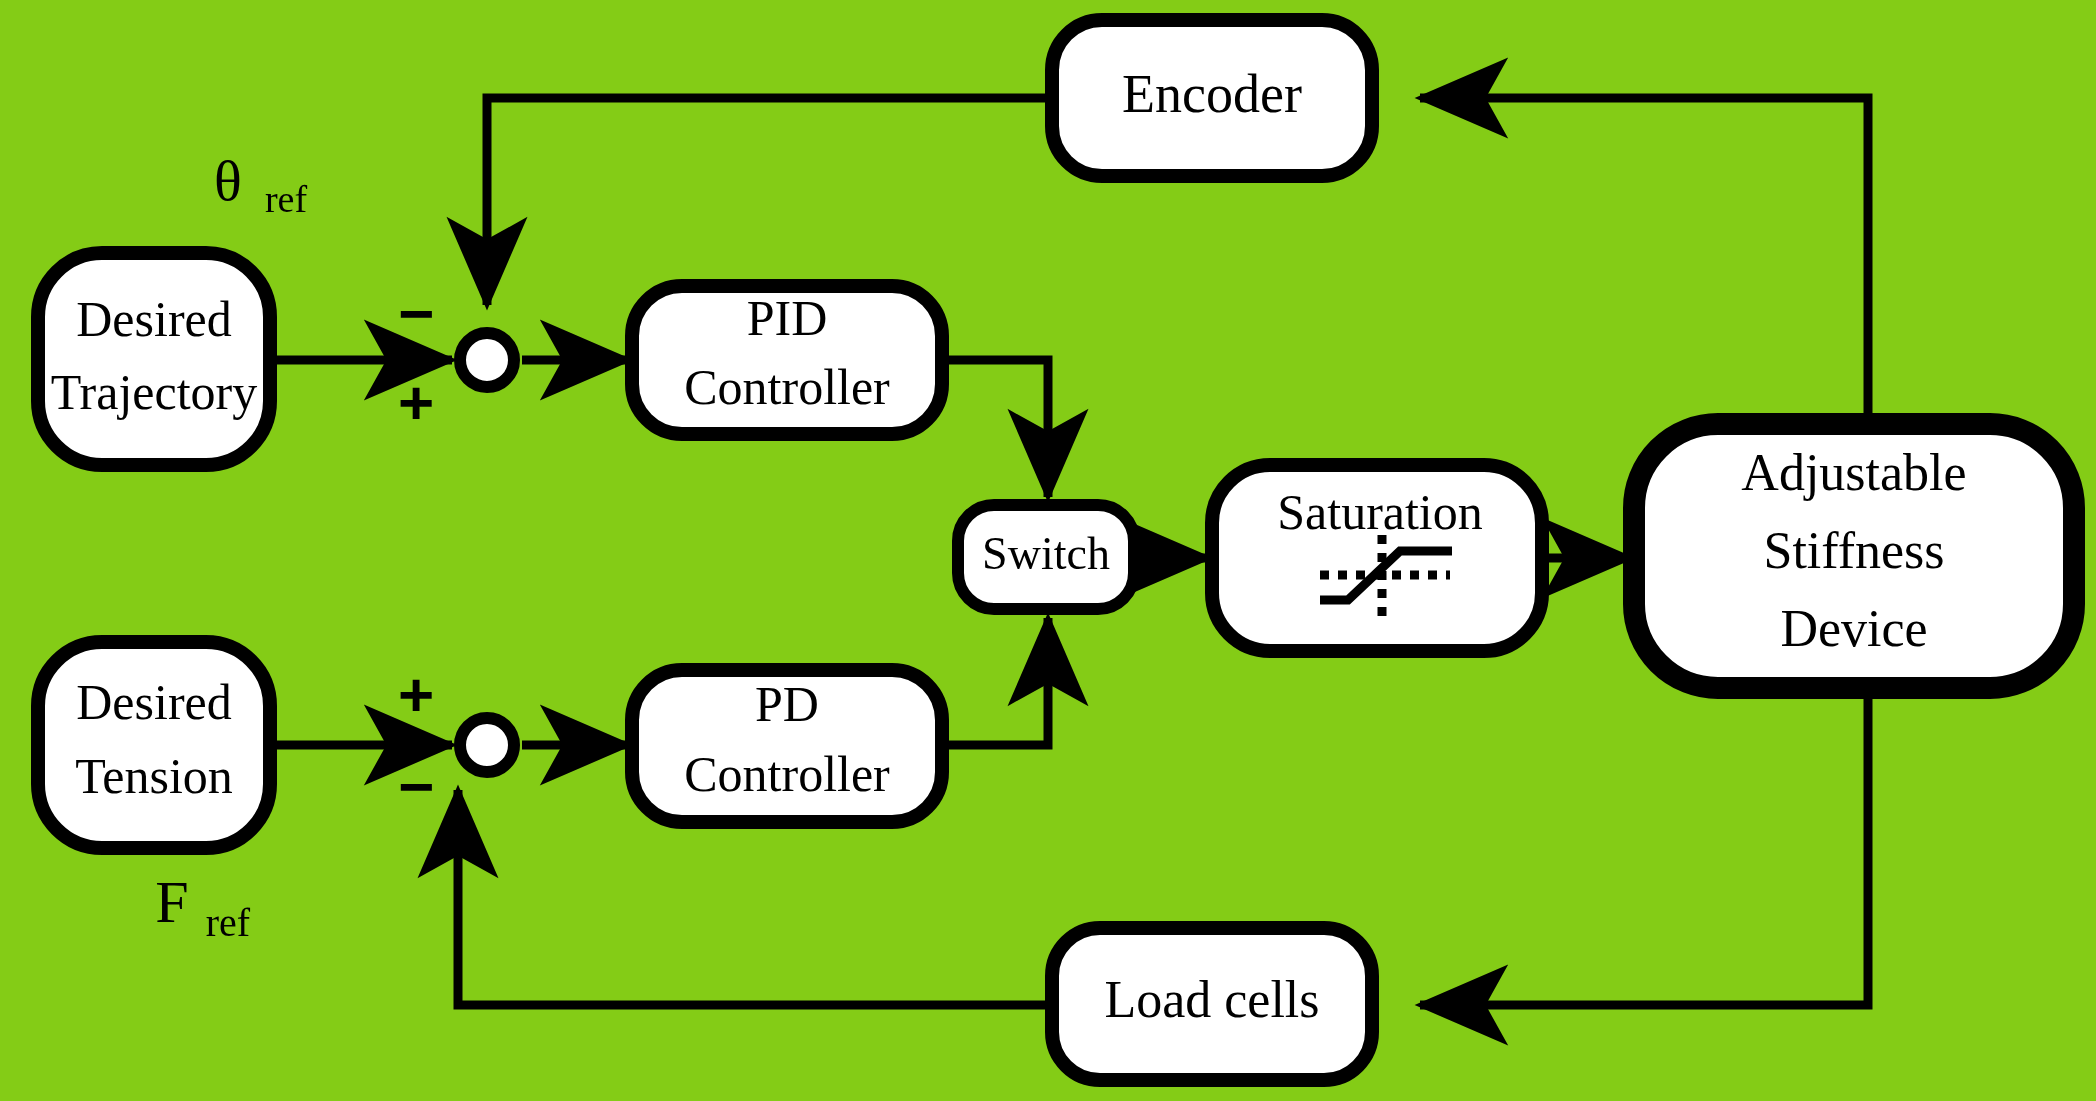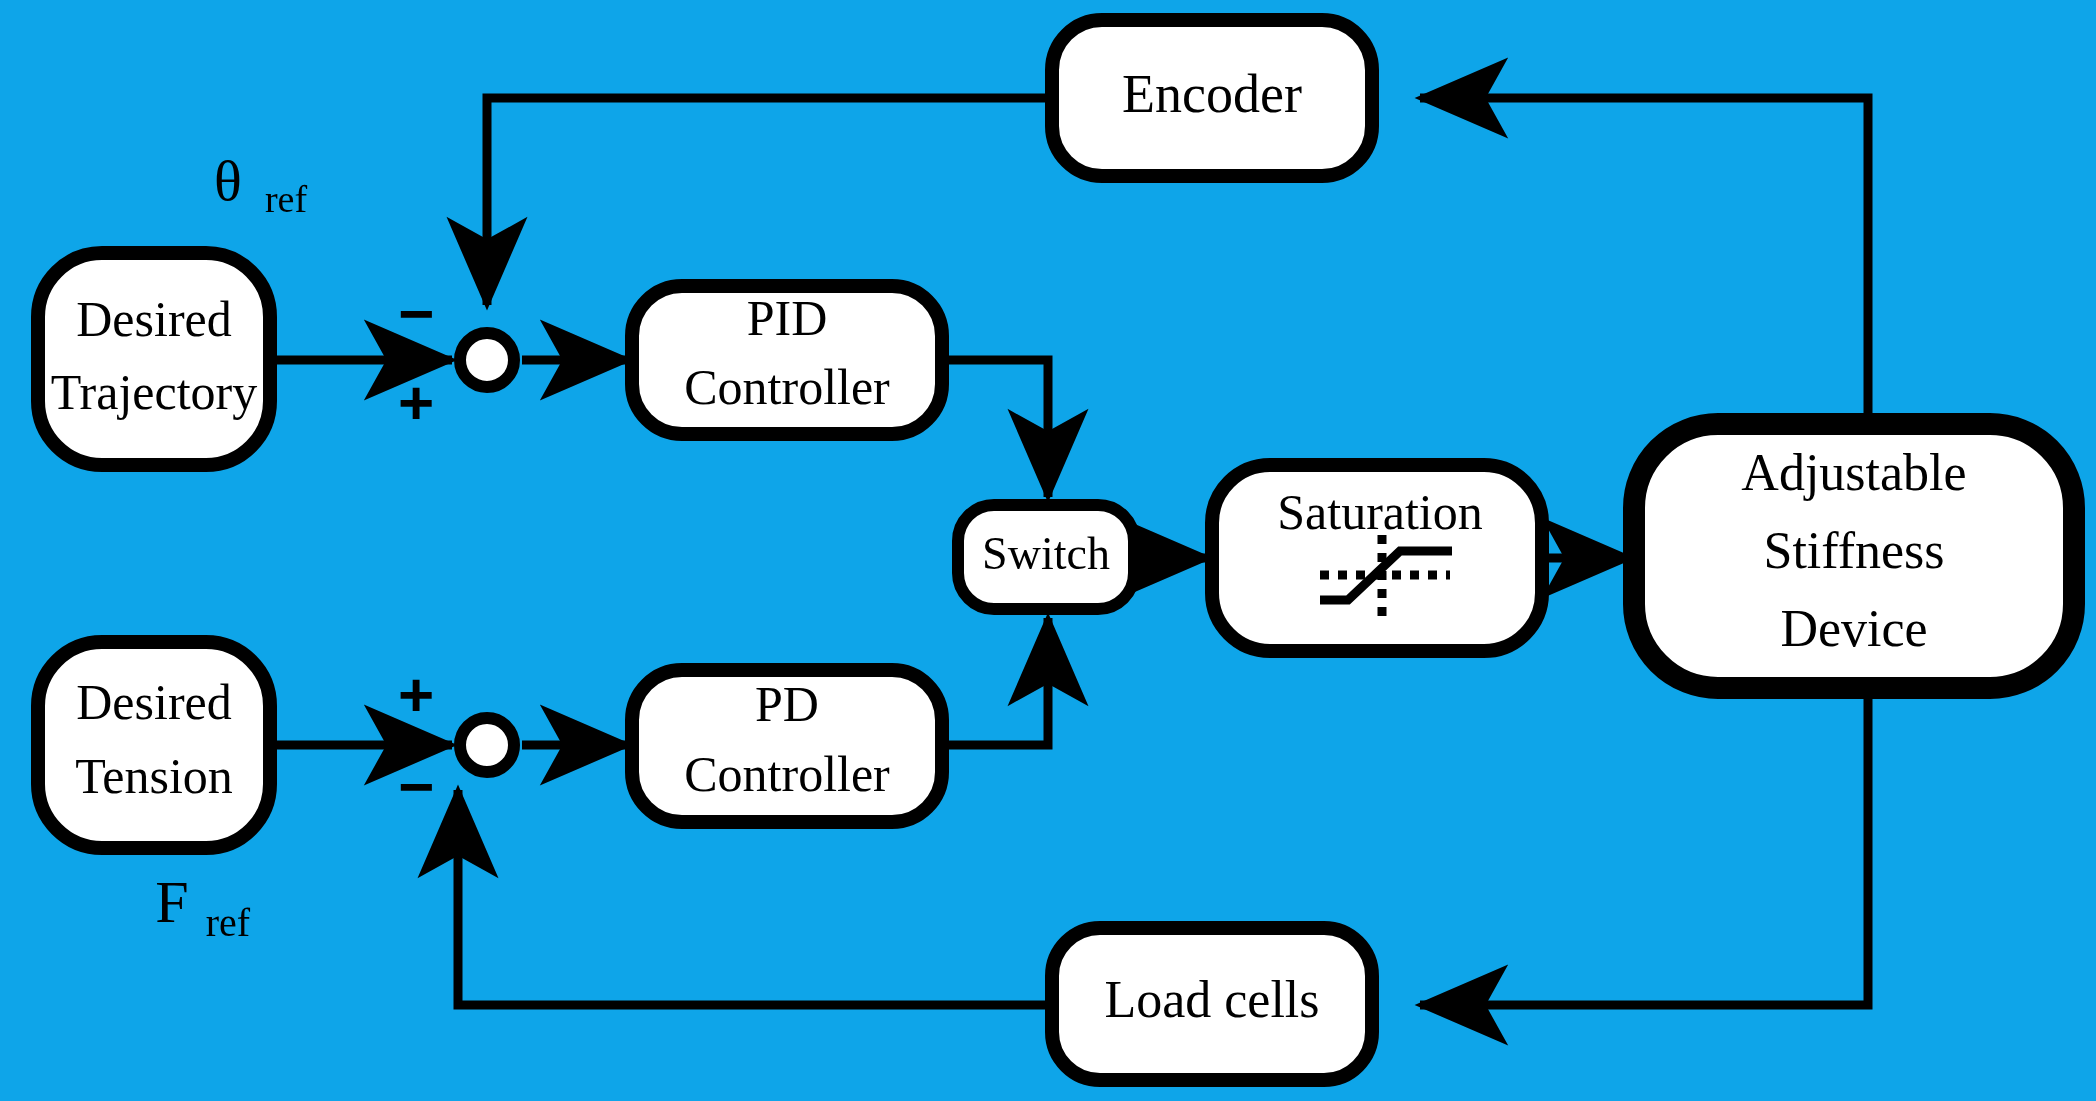--- a/index.html
+++ b/index.html
@@ -4,21 +4,21 @@
 <style>
   html, body {
     margin: 0;
     padding: 0;
     background: #ffffff;
   }
   #canvas {
     position: relative;
     width: 2096px;
     height: 1101px;
-    background: #0ea5e9;
+    background: #84cc16;
     overflow: hidden;
     font-family: "Liberation Serif", "DejaVu Serif", serif;
   }
   svg#diagram {
     position: absolute;
     left: 0;
     top: 0;
     width: 2096px;
     height: 1101px;
   }

